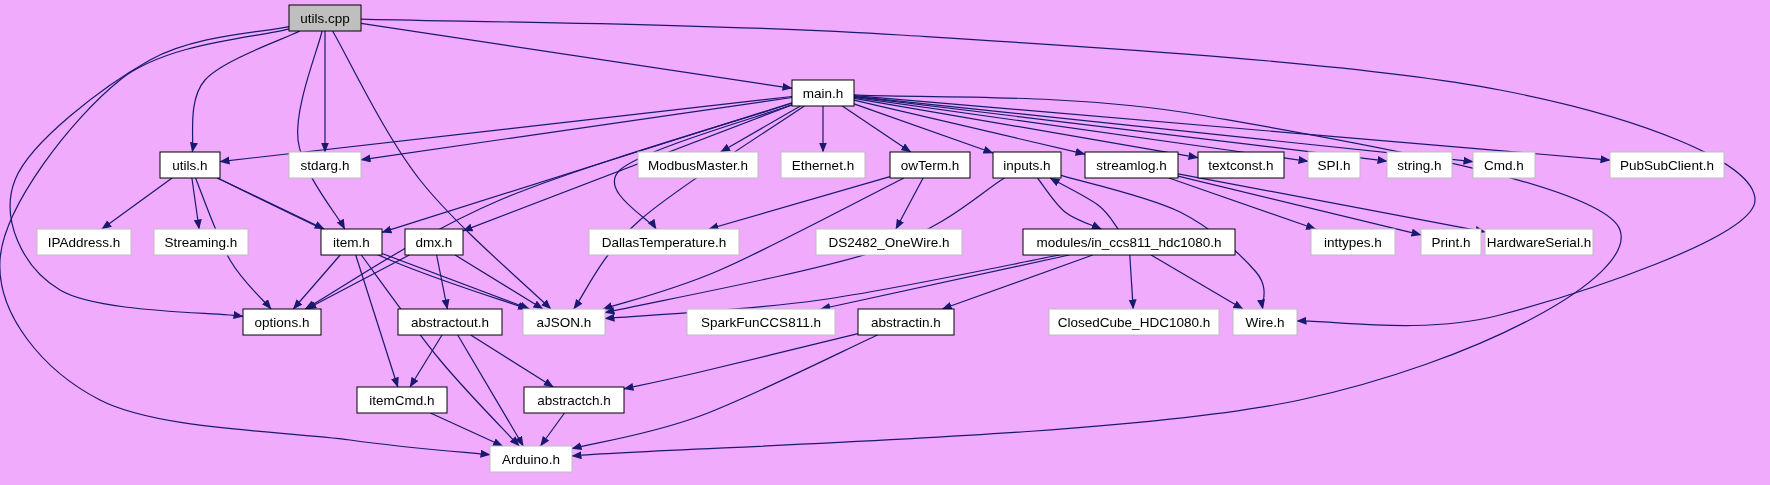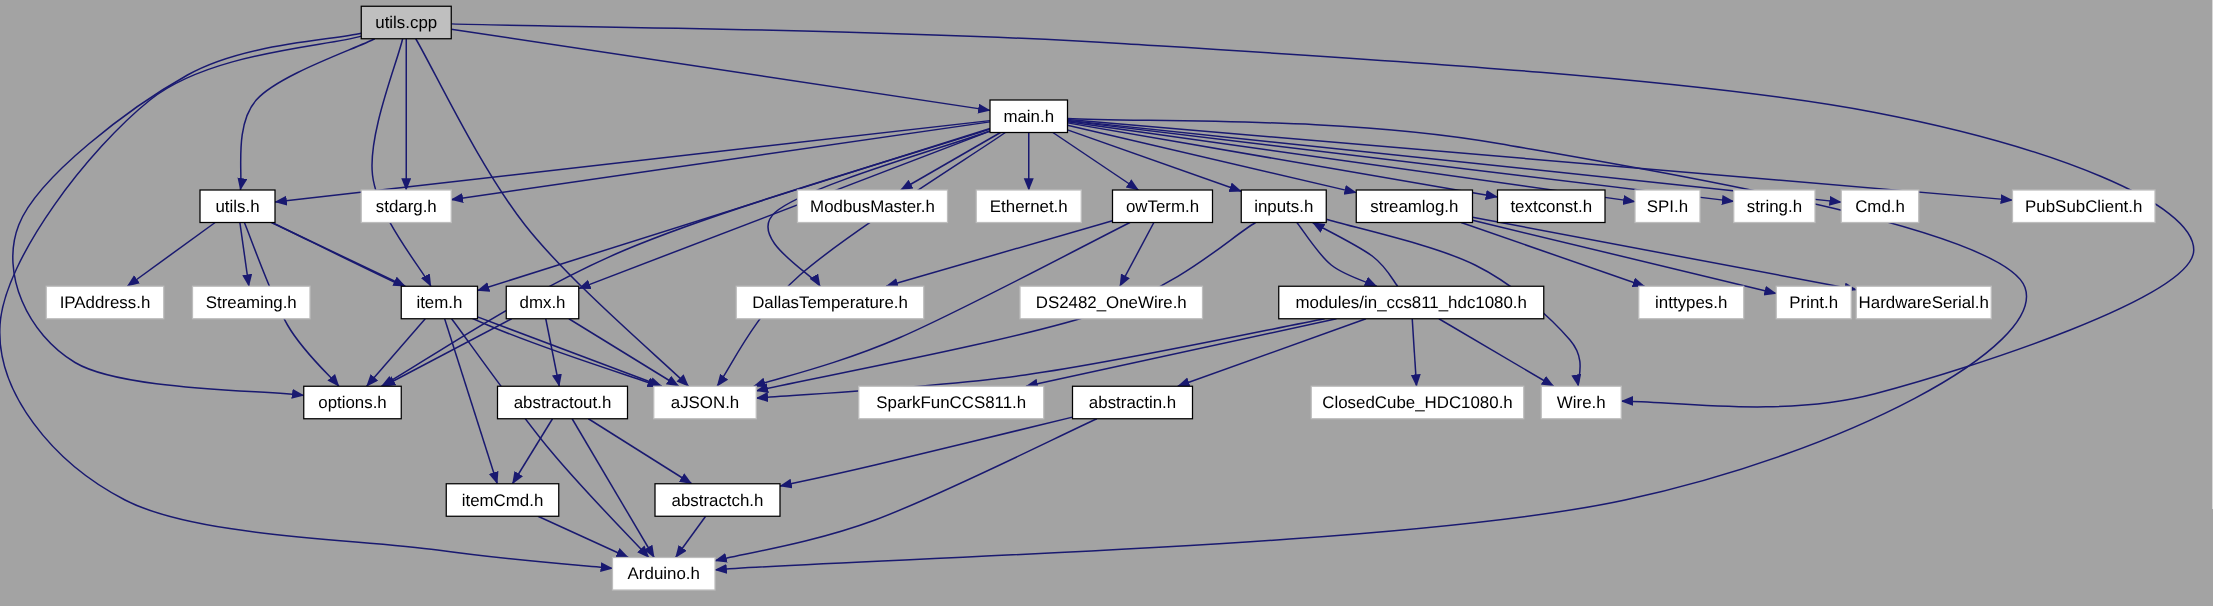--- a/index.html
+++ b/index.html
@@ -1,16 +1,16 @@
 <!DOCTYPE html>
 <html><head>
 <meta charset="utf-8">
 <style>
   html,body{margin:0;padding:0;background:#ffffff;}
-  .graph-wrap{position:relative;width:1770px;height:485px;background:#a3a3a3;overflow:hidden;}
+  .graph-wrap{position:relative;width:1770px;height:485px;background:#f0abfc;overflow:hidden;}
   svg{display:block;font-family:"Liberation Sans","DejaVu Sans",sans-serif;}
   .edge{fill:none;stroke-width:1.2;}
   .node-rect{stroke-width:1;}
   .node-label{font-size:13.5px;fill:#000000;text-anchor:middle;dominant-baseline:middle;}
 </style>
 </head>
 <body>
 
 <div class="graph-wrap">
   <svg width="1770" height="485" viewBox="0 0 1770 485" xmlns="http://www.w3.org/2000/svg">

